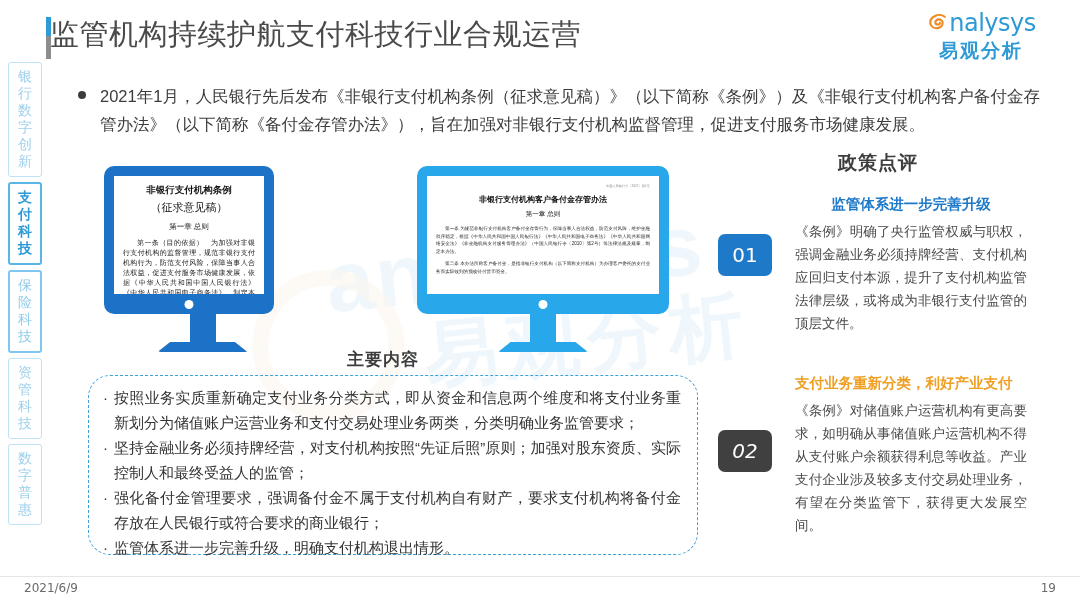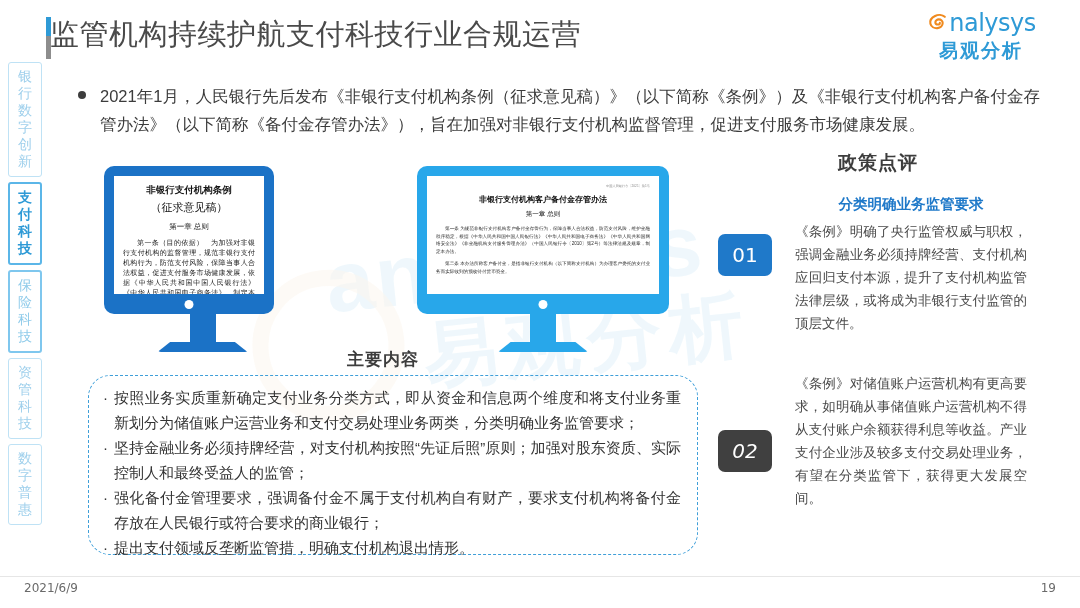--- a/index.html
+++ b/index.html
@@ -499,33 +499,34 @@
     <div class="mc-li">
       <span class="mdot">·</span>
       <span class="mtxt">坚持金融业务必须持牌经营，对支付机构按照“先证后照”原则；加强对股东资质、实际控制人和最终受益人的监管；</span>
     </div>
     <div class="mc-li">
       <span class="mdot">·</span>
       <span class="mtxt">强化备付金管理要求，强调备付金不属于支付机构自有财产，要求支付机构将备付金存放在人民银行或符合要求的商业银行；</span>
     </div>
     <div class="mc-li">
       <span class="mdot">·</span>
-      <span class="mtxt">提出支付领域反垄断监管措，明确支付机构退出情形。</span>
+      <span class="mtxt">监管体系进一步完善升级，明确支付机构退出情形。</span>
     </div>
   </div>
 
   <div class="badge" id="badge-01">01</div>
   <div class="badge" id="badge-02">02</div>
 
   <div class="rc-title">政策点评</div>
   <div class="rc-block" id="rc-1">
-    <div class="rc-head">分类明确业务监管要求</div>
+    <div class="rc-head">监管体系进一步完善升级</div>
     <div class="rc-body">《条例》明确了央行监管权威与职权，强调金融业务必须持牌经营、支付机构应回归支付本源，提升了支付机构监管法律层级，或将成为非银行支付监管的顶层文件。</div>
   </div>
   <div class="rc-block" id="rc-2">
+    <div class="rc-head">支付业务重新分类，利好产业支付</div>
     <div class="rc-body">《条例》对储值账户运营机构有更高要求，如明确从事储值账户运营机构不得从支付账户余额获得利息等收益。产业支付企业涉及较多支付交易处理业务，有望在分类监管下，获得更大发展空间。</div>
   </div>
 
   <div class="footer-line"></div>
   <div class="f-date">2021/6/9</div>
   <div class="f-page">19</div>
 
 </div>
 
 </body></html>

